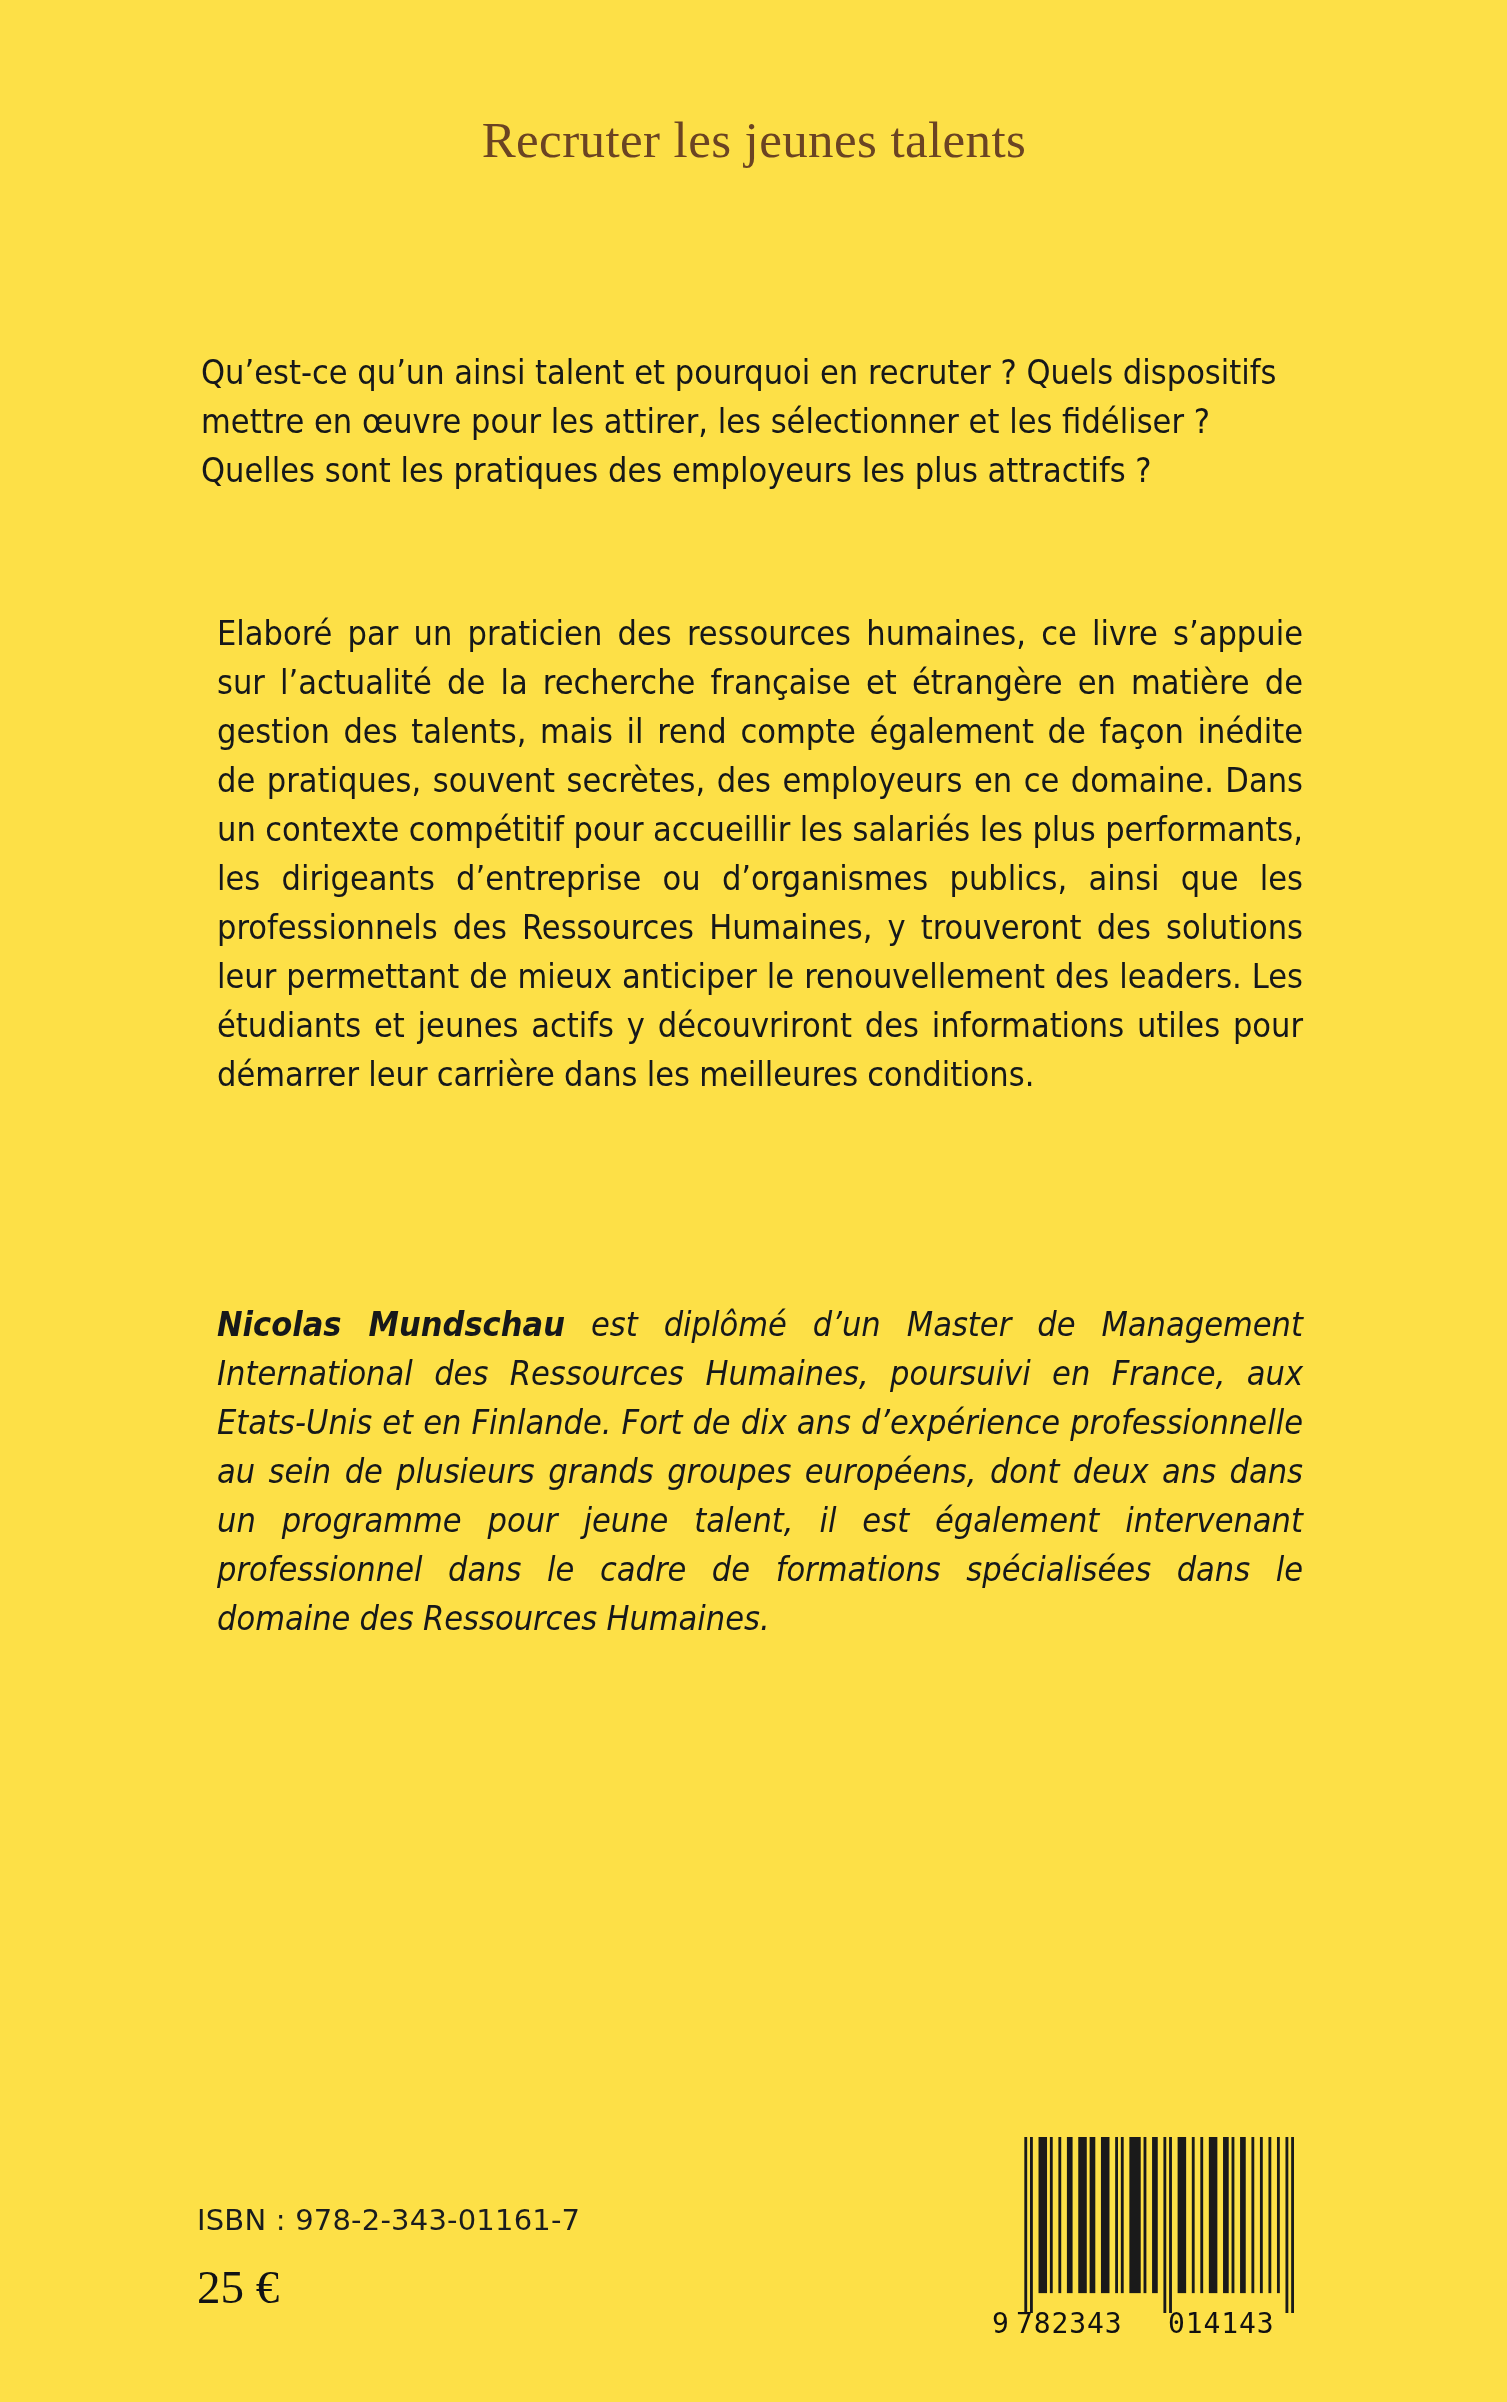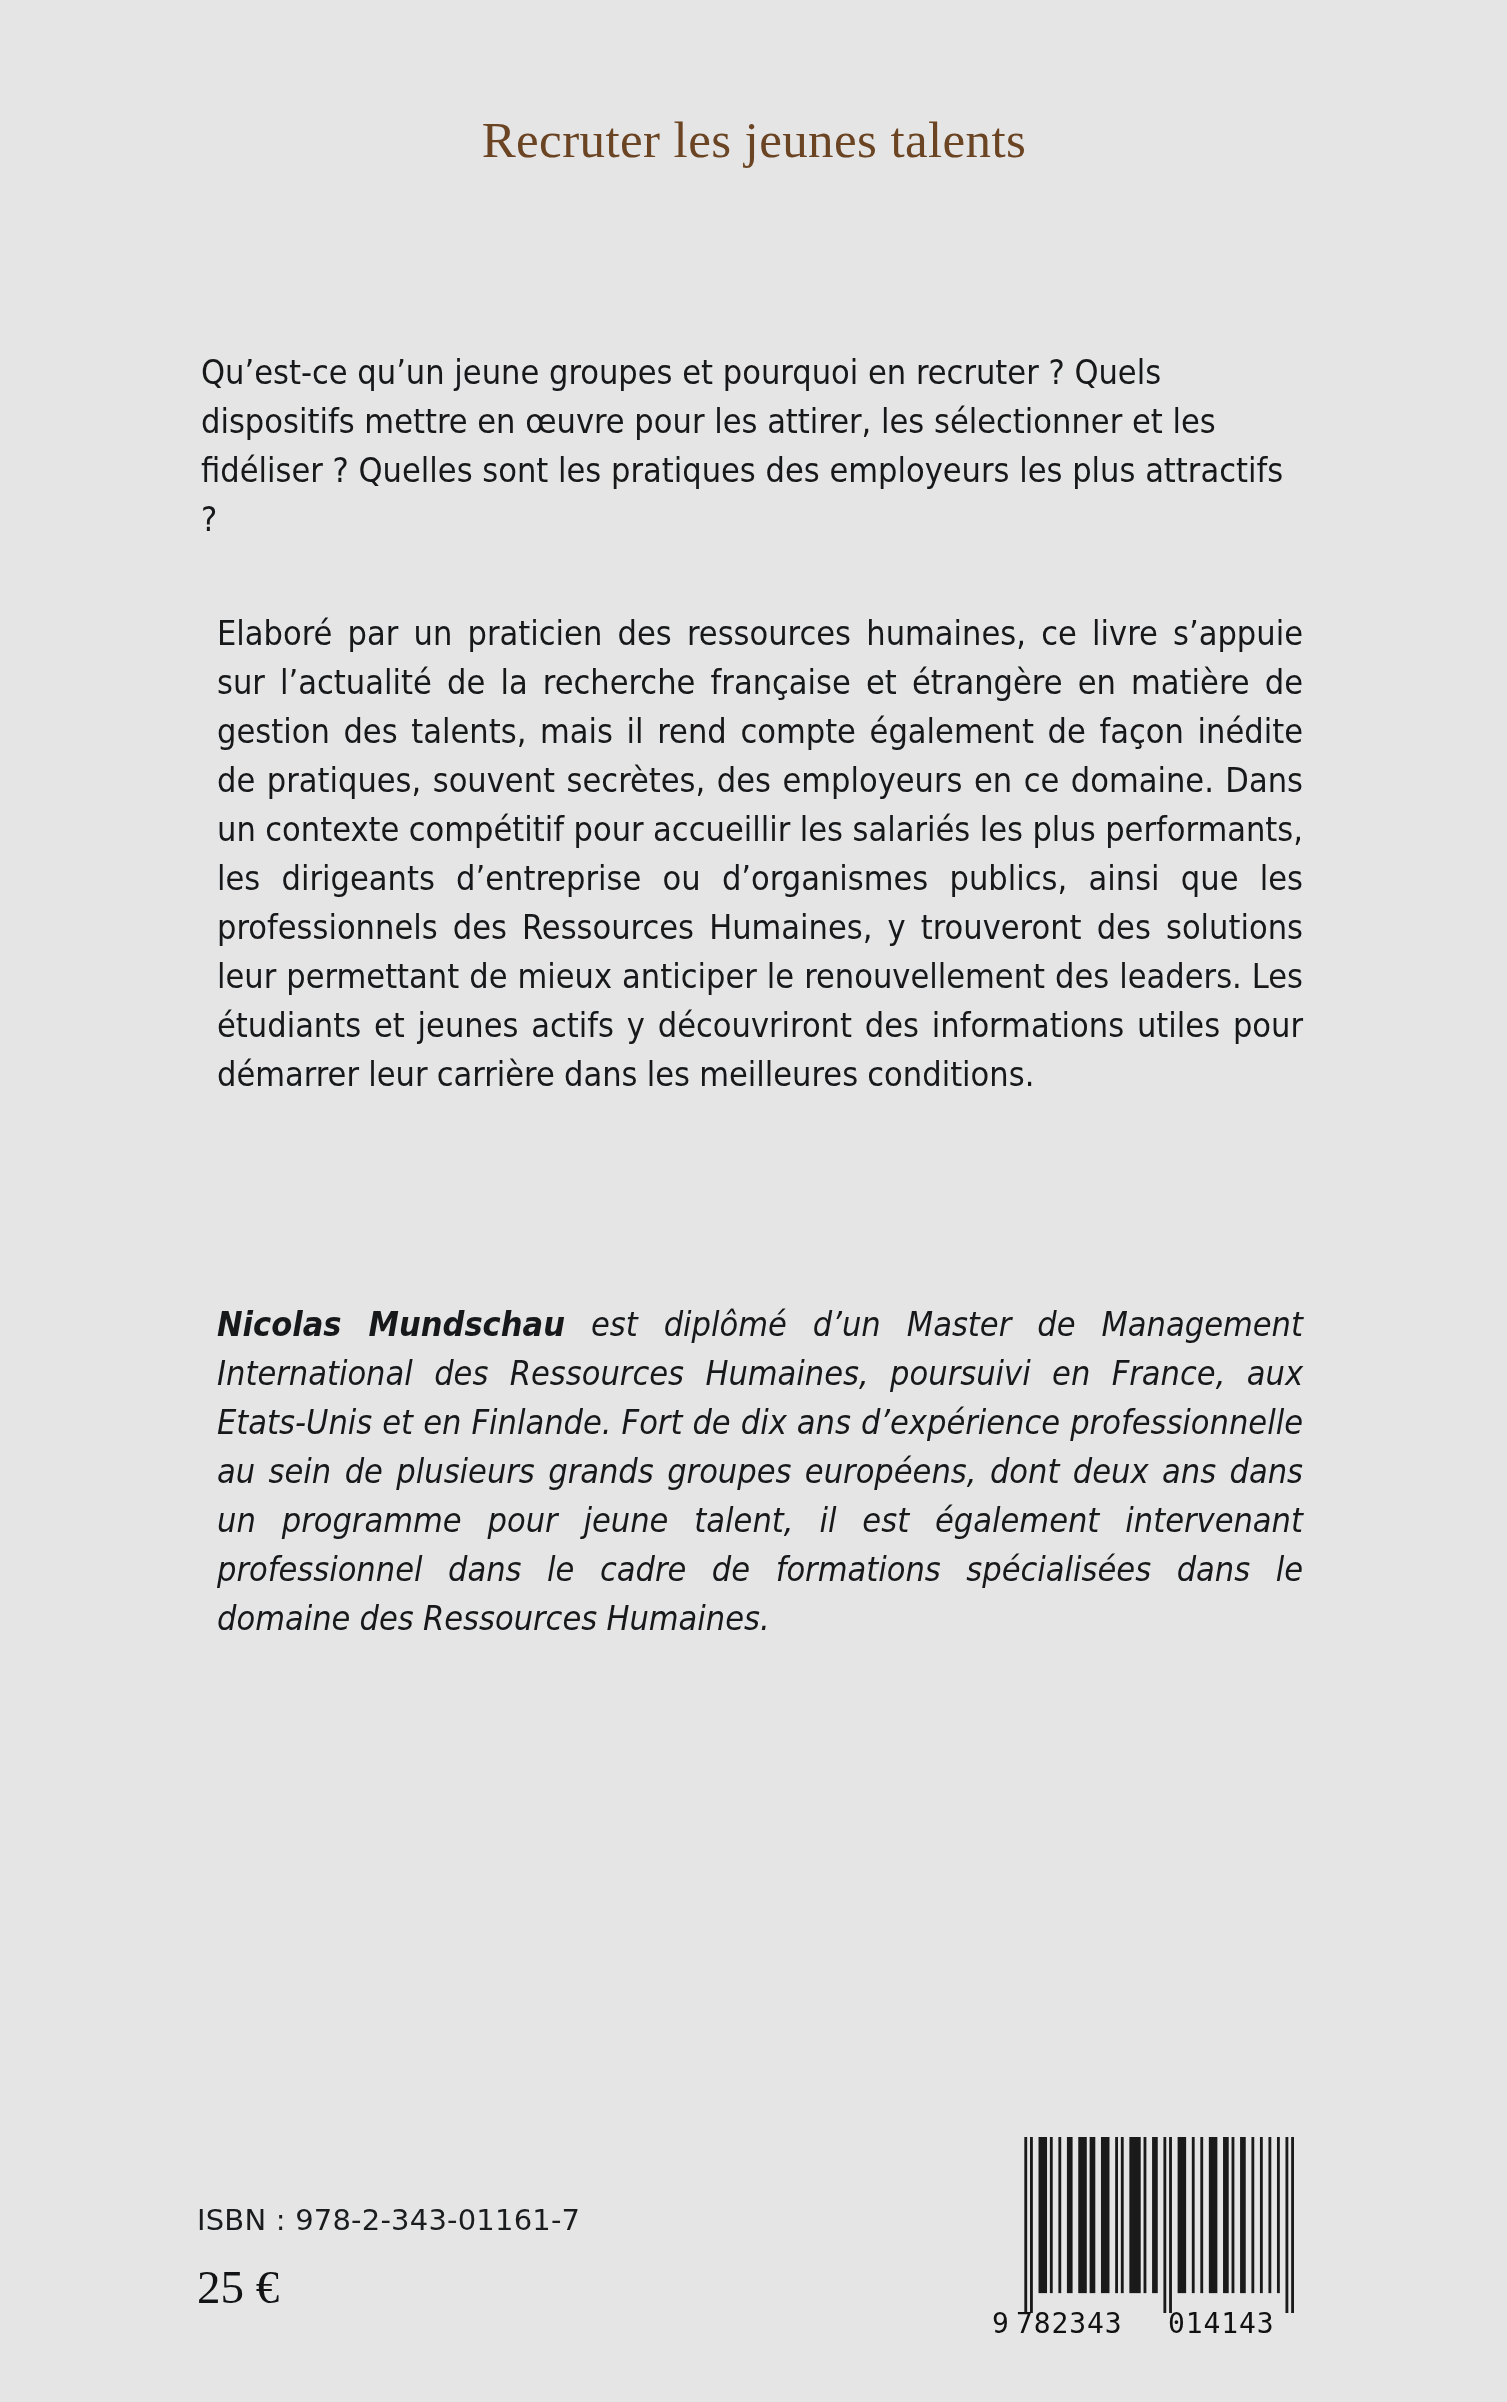--- a/index.html
+++ b/index.html
@@ -12,21 +12,21 @@
 
   body {
     font-family: "Liberation Sans", sans-serif;
     position: relative;
     overflow: hidden;
   }
 
   .page {
     position: absolute;
     inset: 0;
-    background: #e5e5e5;
+    background: #fde047;
   }
 
   
   .title {
     position: absolute;
     top: 112px;
     left: 0;
     width: 1508px;
     text-align: center;
     font-family: "Liberation Serif", "DejaVu Serif", serif;
@@ -128,21 +128,21 @@
   .bc-d2 { position: absolute; left: 26px;  top: 0; }
   .bc-d3 { position: absolute; left: 178px; top: 0; }
 </style>
 </head>
 <body>
 
 <div class="page">
 
   <h1 class="title">Recruter les jeunes talents</h1>
 
-  <p class="para para-intro">Qu’est-ce qu’un jeune groupes et pourquoi en recruter ? Quels dispositifs mettre en œuvre pour les attirer, les sélectionner et les fidéliser ? Quelles sont les pratiques des employeurs les plus attractifs ?</p>
+  <p class="para para-intro">Qu’est-ce qu’un ainsi talent et pourquoi en recruter ? Quels dispositifs mettre en œuvre pour les attirer, les sélectionner et les fidéliser ? Quelles sont les pratiques des employeurs les plus attractifs ?</p>
 
   <p class="para para-body">Elaboré par un praticien des ressources humaines, ce livre s’appuie sur l’actualité de la recherche française et étrangère en matière de gestion des talents, mais il rend compte également de façon inédite de pratiques, souvent secrètes, des employeurs en ce domaine. Dans un contexte compétitif pour accueillir les salariés les plus performants, les dirigeants d’entreprise ou d’organismes publics, ainsi que les professionnels des Ressources Humaines, y trouveront des solutions leur permettant de mieux anticiper le renouvellement des leaders. Les étudiants et jeunes actifs y découvriront des informations utiles pour démarrer leur carrière dans les meilleures conditions.</p>
 
   <p class="para para-bio"><span class="author">Nicolas Mundschau</span><span> est diplômé d’un Master de Management International des Ressources Humaines, poursuivi en France, aux Etats-Unis et en Finlande. Fort de dix ans d’expérience professionnelle au sein de plusieurs grands groupes européens, dont deux ans dans un programme pour jeune talent, il est également intervenant professionnel dans le cadre de formations spécialisées dans le domaine des Ressources Humaines.</span></p>
 
   <div class="isbn">ISBN : 978-2-343-01161-7</div>
 
   <div class="price">25 €</div>
 
   <div class="barcode-wrap">

